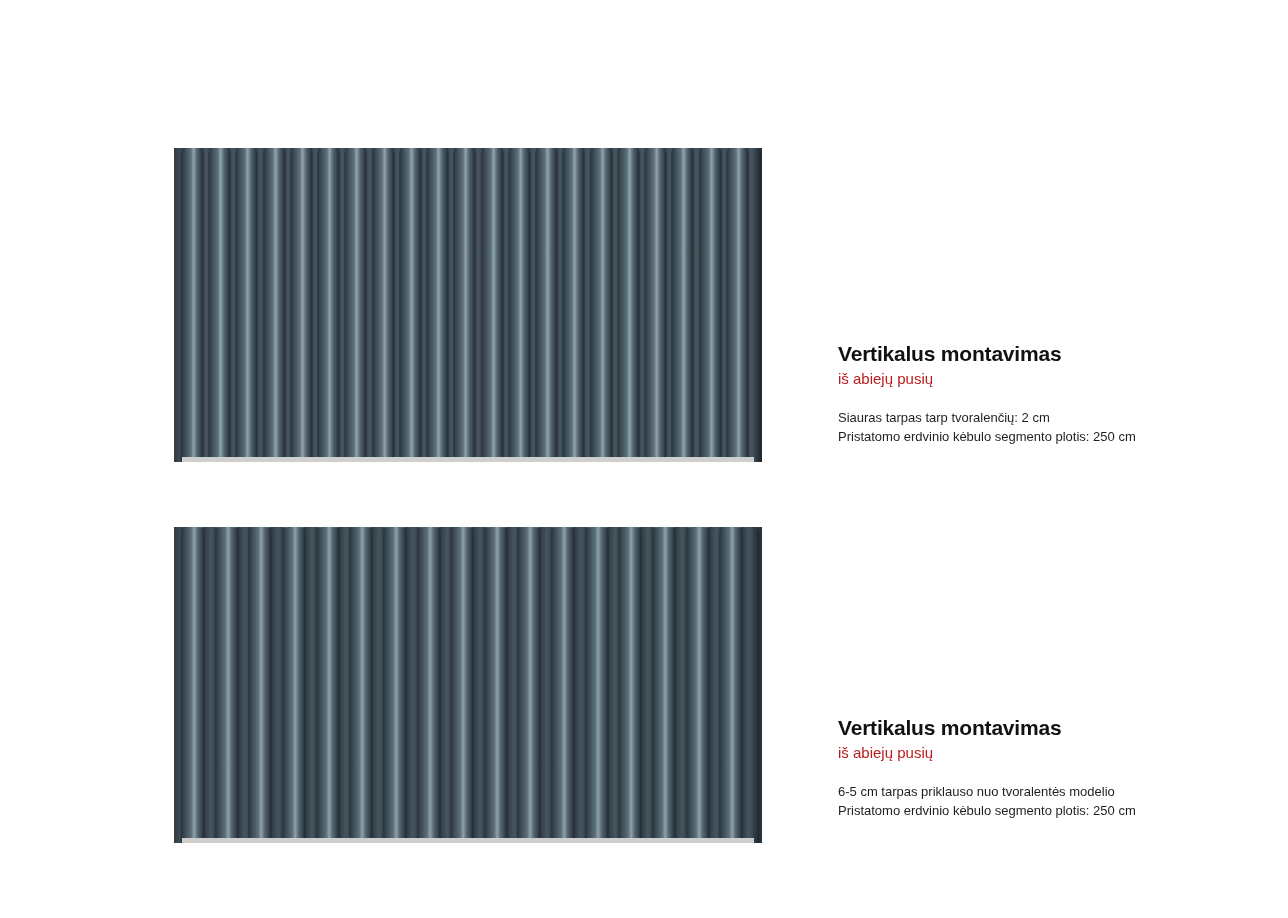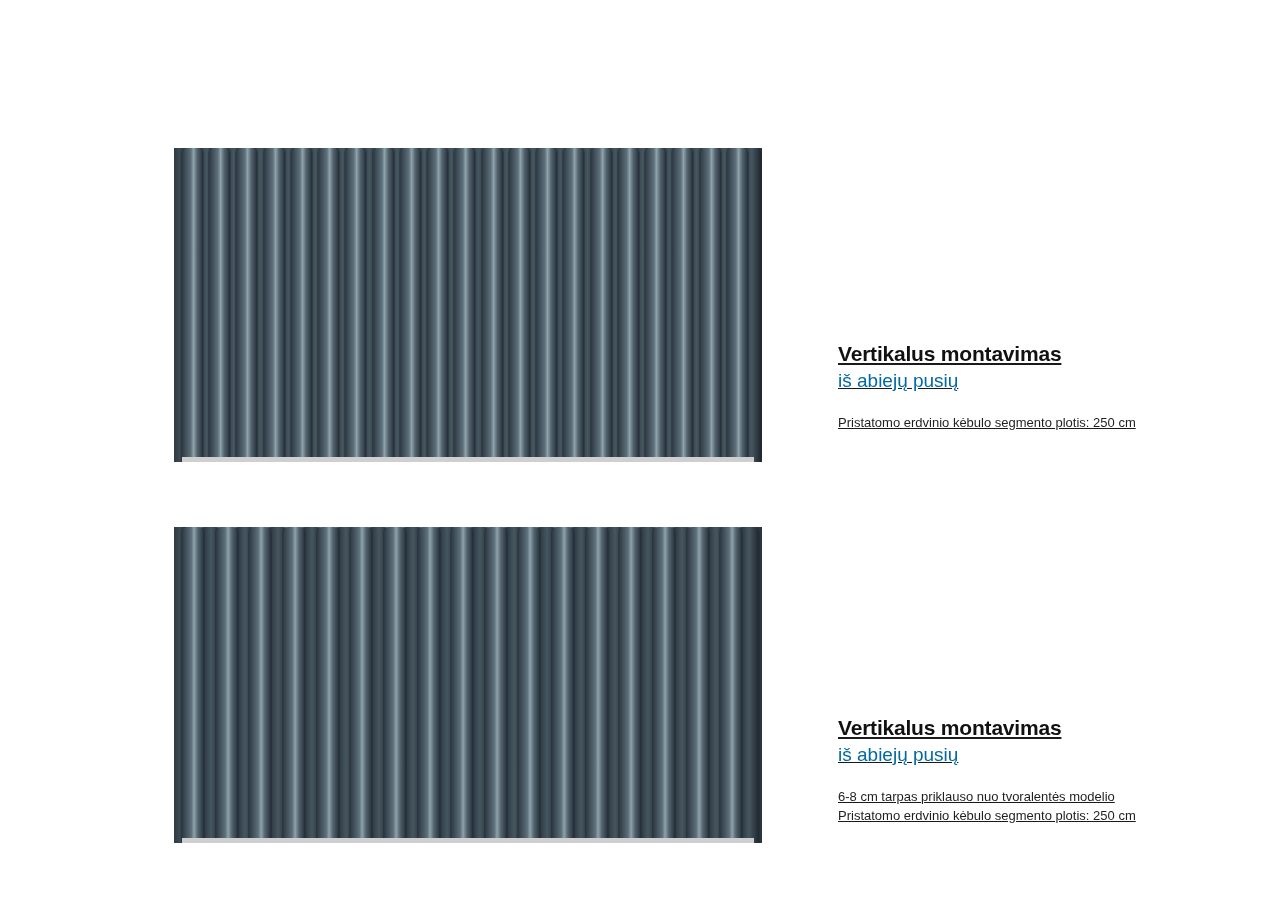--- a/index.html
+++ b/index.html
@@ -113,35 +113,34 @@
     bottom: 0;
     height: 5px;
     background: #cfcfcf;
   }
 
   
   .caption {
     position: absolute;
     left: 838px;
     width: 420px;
-    text-decoration: underline;
   }
   #caption-1 { top: 342px; }
   #caption-2 { top: 716px; }
 
   .caption-title {
     font-size: 21px;
     font-weight: bold;
     color: #111111;
     margin: 0;
     letter-spacing: -0.2px;
   }
   .caption-subtitle {
-    font-size: 19px;
-    color: #0369a1;
+    font-size: 15px;
+    color: #b91c1c;
     margin: 4px 0 0 0;
   }
   .caption-details {
     margin-top: 22px;
     font-size: 13px;
     line-height: 1.45;
     color: #1f1f1f;
   }
   .caption-details div { white-space: nowrap; }
 </style>
@@ -202,20 +201,21 @@
         <div class="slat" style="left: 544.762px; width: 21px;"></div>
       </div>
     <div class="base-shadow"></div>
   </div>
 </div>
 
 <div class="caption" id="caption-1">
   <h2 class="caption-title">Vertikalus montavimas</h2>
   <p class="caption-subtitle">iš abiejų pusių</p>
   <div class="caption-details">
+    <div>Siauras tarpas tarp tvoralenčių: 2 cm</div>
     <div>Pristatomo erdvinio kėbulo segmento plotis: 250 cm</div>
   </div>
 </div>
 
 <div class="fence-block" id="fence-block-2">
   <div class="fence-canvas" id="canvas-2">
     <div class="post left"></div>
     <div class="post right"></div>
     <div class="rail" style="top:48px;"></div>
     <div class="rail" style="top:262px;"></div>
@@ -256,16 +256,16 @@
         <div class="slat" style="left: 538.353px; width: 22px;"></div>
       </div>
     <div class="base-shadow"></div>
   </div>
 </div>
 
 <div class="caption" id="caption-2">
   <h2 class="caption-title">Vertikalus montavimas</h2>
   <p class="caption-subtitle">iš abiejų pusių</p>
   <div class="caption-details">
-    <div>6-8 cm tarpas priklauso nuo tvoralentės modelio</div>
+    <div>6-5 cm tarpas priklauso nuo tvoralentės modelio</div>
     <div>Pristatomo erdvinio kėbulo segmento plotis: 250 cm</div>
   </div>
 </div>
 
 </body></html>

